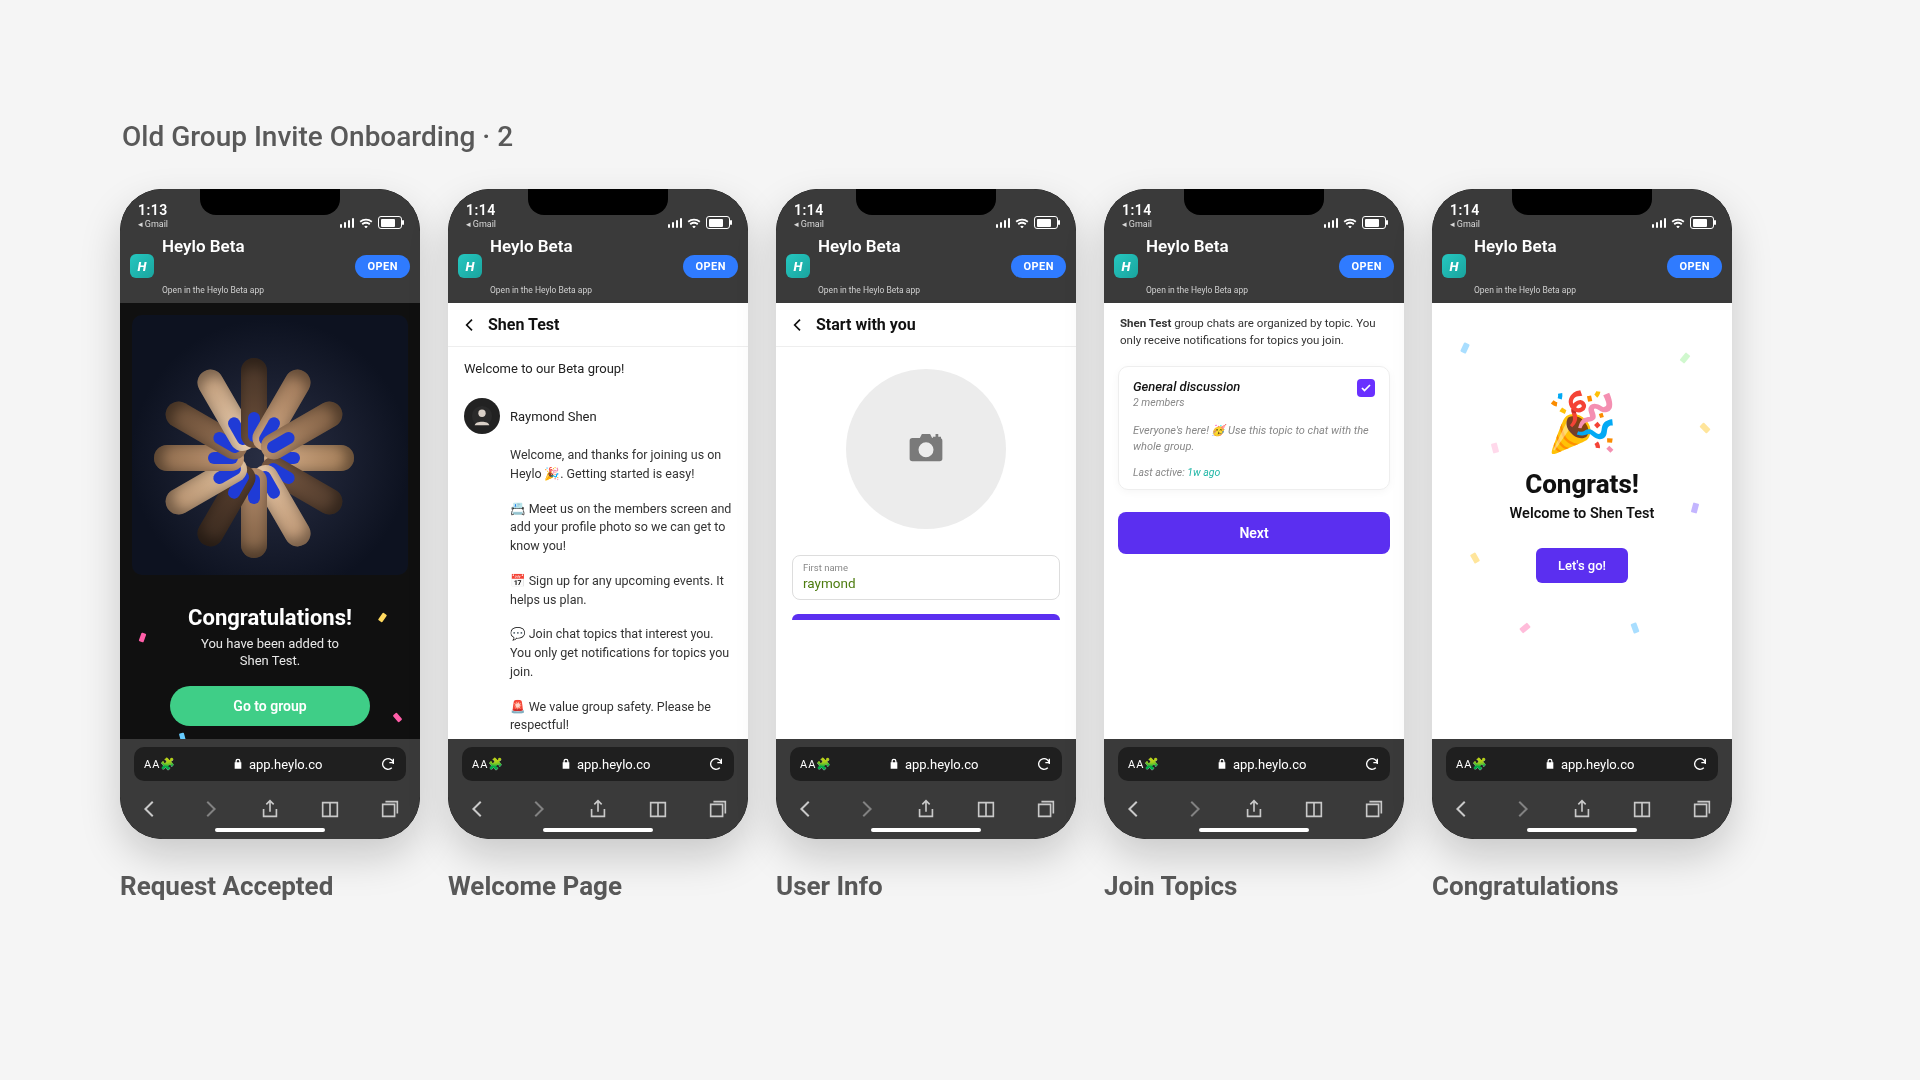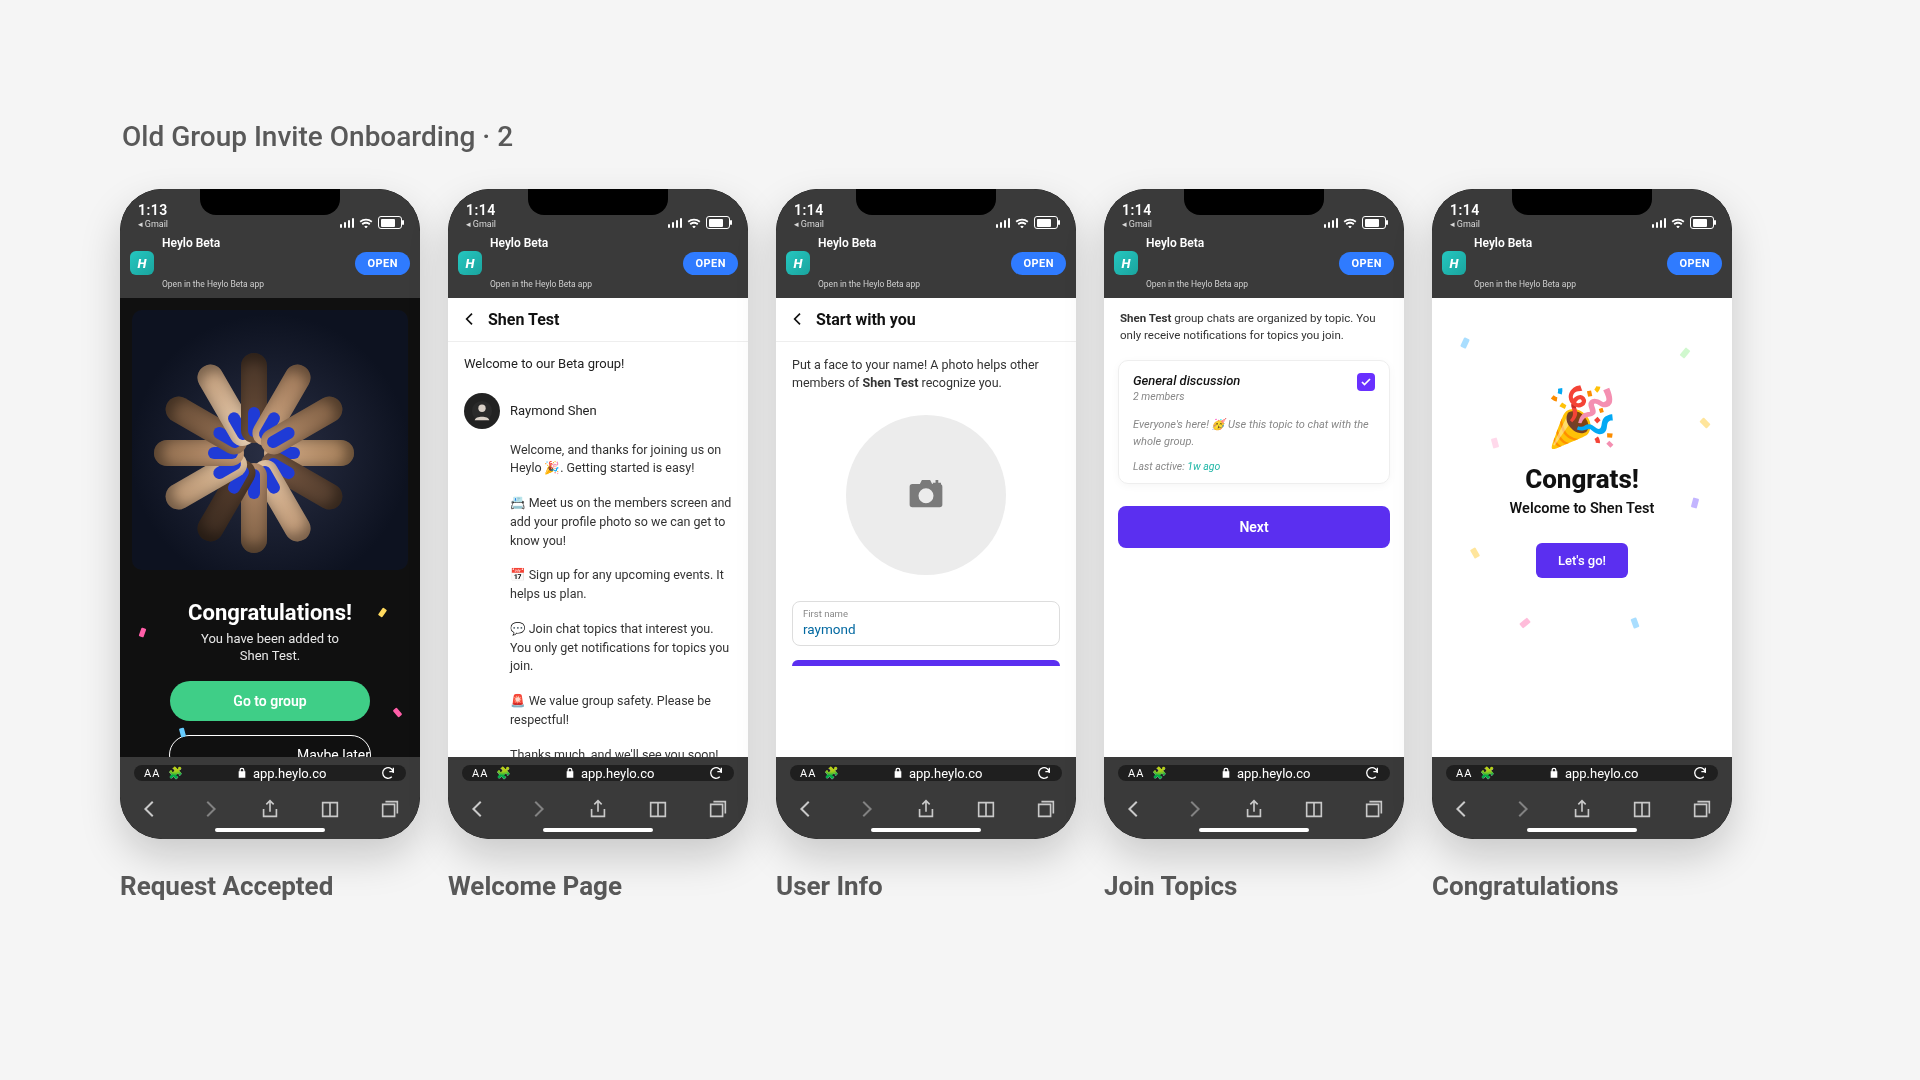--- a/index.html
+++ b/index.html
@@ -27,36 +27,36 @@
   .wifi{width:14px;height:10px;position:relative;}
   .wifi svg{display:block;}
   .batt{width:22px;height:11px;border:1.2px solid #fff;border-radius:3px;position:relative;}
   .batt:after{content:"";position:absolute;right:-3px;top:3px;width:2px;height:5px;background:#fff;border-radius:1px;}
   .batt i{position:absolute;inset:1.5px 6px 1.5px 1.5px;background:#fff;border-radius:1px;}
 
   
   .banner{background:#3a3a3a;color:#fff;display:flex;align-items:center;padding:6px 10px 8px 10px;gap:8px;flex:0 0 auto;}
   .banner .logo{width:24px;height:24px;border-radius:6px;background:linear-gradient(135deg,#25c7c0,#1aa49e);display:flex;align-items:center;justify-content:center;font-weight:800;font-size:13px;color:#fff;font-style:italic;}
   .banner .txt{flex:1;line-height:1.1;}
-  .banner .t1{font-size:12px;font-weight:600;}
+  .banner .t1{font-size:17px;font-weight:600;}
   .banner .t2{font-size:8.5px;color:#cfcfcf;margin-top:30px;}
   .banner .open{background:#2f7bff;color:#fff;font-size:11px;font-weight:700;letter-spacing:.5px;border-radius:12px;padding:5px 12px;text-align:right;}
 
   
   .content{flex:1 1 auto;background:#fff;overflow:hidden;position:relative;}
   .content.dark{background:#101010;}
 
   
   .nav{display:flex;align-items:center;gap:10px;padding:12px 14px;border-bottom:1px solid #eee;background:#fff;}
   .nav .back{width:16px;height:16px;}
   .nav .title{font-size:16px;font-weight:700;color:#111;}
 
   
   .safari{flex:0 0 auto;background:#3a3a3a;display:flex;flex-direction:column;}
-  .urlbar{margin:8px 14px 6px 14px;height:16px;background:#1f1f1f;border-radius:10px;display:flex;align-items:center;gap:8px;color:#fff;padding:0 10px;font-size:13px;}
+  .urlbar{margin:8px 14px 6px 14px;height:34px;background:#1f1f1f;border-radius:10px;display:flex;align-items:center;color:#fff;padding:0 10px;font-size:13px;}
   .urlbar .aa{font-size:11px;letter-spacing:1px;}
   .urlbar .url{flex:1;text-align:center;display:flex;justify-content:center;align-items:center;gap:6px;}
   .urlbar .lock{width:10px;height:12px;}
   .urlbar .reload{width:16px;height:16px;}
   .tabbar{display:flex;justify-content:space-around;align-items:center;height:44px;padding-bottom:8px;}
   .tabbar .ic{width:22px;height:22px;color:#c9c9c9;}
   .tabbar .ic.dim{opacity:.5;}
 
   
   .hero{height:260px;margin:12px;border-radius:10px;background:radial-gradient(circle at 50% 55%, #2a2f44 0%, #0d1220 70%);position:relative;overflow:hidden;}
@@ -80,21 +80,21 @@
   .avatar{width:36px;height:36px;border-radius:50%;background:#222;display:flex;align-items:center;justify-content:center;}
   .avatar svg{width:22px;height:22px;}
   .msg{padding-left:46px;display:flex;flex-direction:column;gap:16px;line-height:1.5;color:#333;}
 
   
   .s3-intro{padding:14px 16px 0;font-size:12.5px;color:#333;line-height:1.5;}
   .photo-up{width:160px;height:160px;border-radius:50%;background:#ececec;margin:22px auto 26px;display:flex;align-items:center;justify-content:center;}
   .photo-up svg{width:34px;height:30px;color:#7a7a7a;}
   .field{margin:0 16px 14px;border:1px solid #ddd;border-radius:8px;padding:6px 10px 8px;}
   .field label{display:block;font-size:9.5px;color:#888;}
-  .field .val{font-size:13.5px;color:#0369a1;margin-top:2px;}
+  .field .val{font-size:13.5px;color:#4d7c0f;margin-top:2px;}
 
   
   .s4-desc{padding:12px 16px 16px;font-size:11.5px;color:#333;line-height:1.5;}
   .topic{margin:0 14px;border:1px solid #eee;border-radius:10px;padding:12px 14px 10px;box-shadow:0 2px 8px rgba(0,0,0,.04);font-style:italic;}
   .topic .row1{display:flex;align-items:flex-start;justify-content:space-between;}
   .topic .name{font-size:13px;font-weight:500;color:#111;}
   .topic .members{font-size:10.5px;color:#888;margin-top:2px;}
   .chk{width:18px;height:18px;border-radius:4px;background:#6930ff;display:flex;align-items:center;justify-content:center;}
   .chk svg{width:12px;height:12px;color:#fff;}
   .topic .desc{font-size:11px;color:#888;margin:14px 0 10px;line-height:1.5;}
@@ -418,23 +418,20 @@
             </div>
           <div class="content">
             <div class="nav">
               <span class="back">
                   <svg viewBox="0 0 24 24">
                     <path fill="none" stroke="#111" stroke-width="2.5" d="M15 4l-8 8 8 8"></path>
                   </svg>
                 </span>
               <span class="title">Start with you</span>
             </div>
-            <div class="s3-intro">
-              <span>Put a face to your name! A photo helps other members of </span><b>Shen Test</b><span> recognize you.</span>
-            </div>
             <div class="photo-up">
               <svg viewBox="0 0 24 22">
                   <path fill="#7a7a7a" d="M9 0h6l1.5 3H22a2 2 0 012 2v13a2 2 0 01-2 2H2a2 2 0 01-2-2V5a2 2 0 012-2h5.5L9 0zm3 6a5.5 5.5 0 100 11 5.5 5.5 0 000-11z"></path>
                   <path fill="#7a7a7a" d="M19 0h2v2h2v2h-2v2h-2V4h-2V2h2z"></path>
                 </svg>
             </div>
             <div class="field">
               <label>First name</label>
               <div class="val">raymond</div>
             </div>

